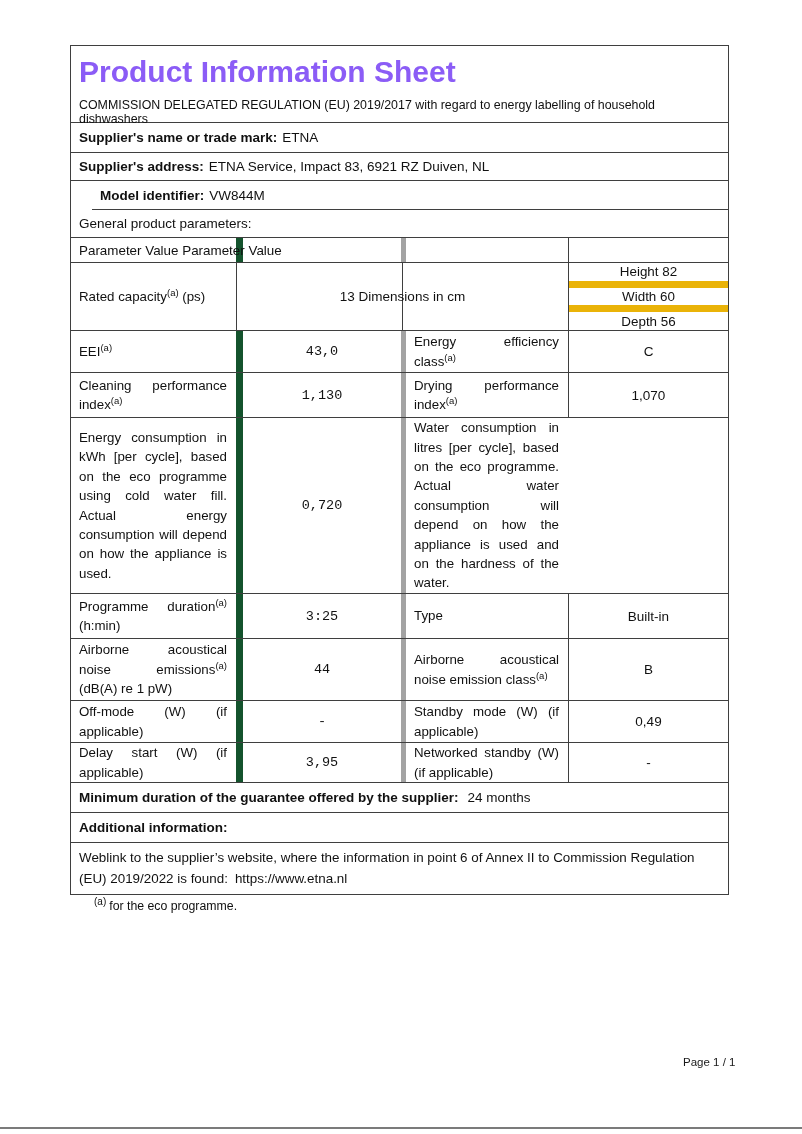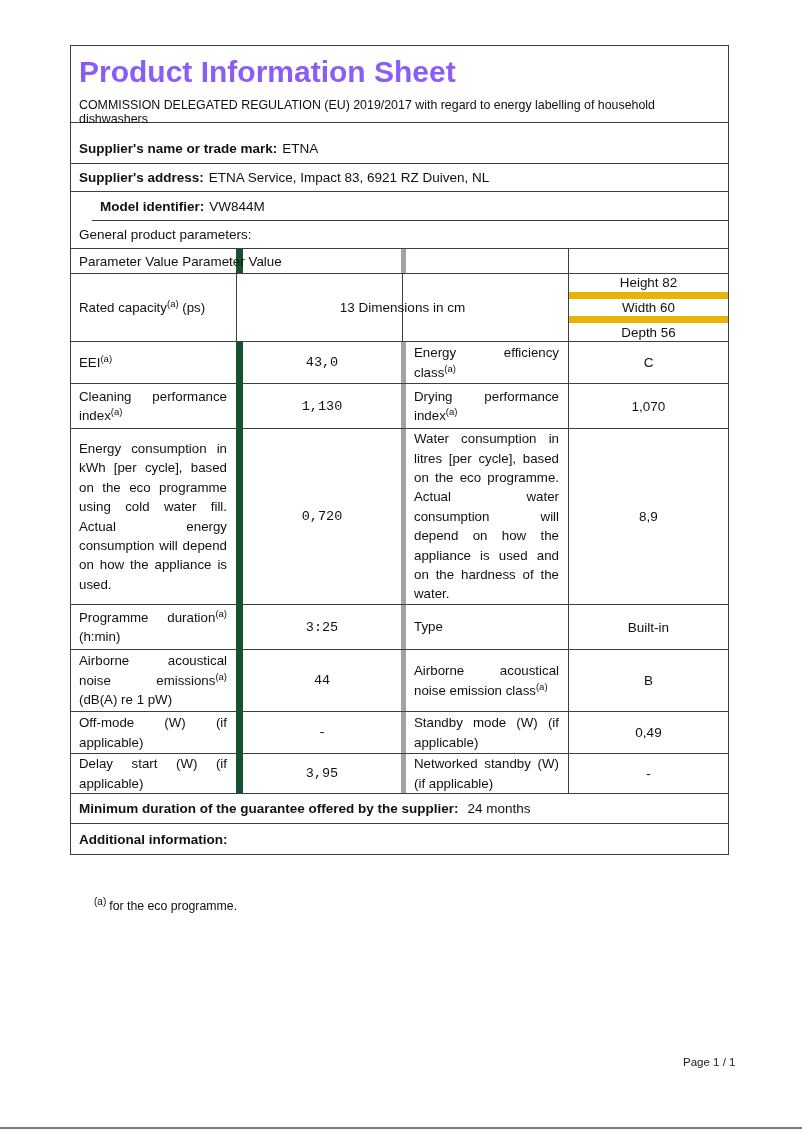--- a/index.html
+++ b/index.html
@@ -14,21 +14,21 @@
   .row:last-child { border-bottom:none; }
 
   
   .title-cell { height:77px; padding:9px 8px 0 8px; }
   .doc-title { font-size:30px; font-weight:bold; color:#8b5cf6; letter-spacing:0px; }
   .doc-subtitle { font-size:12.4px; margin-top:9px; color:#101010; }
 
   .kv-row { display:flex; align-items:center; padding:0 8px; font-size:13.5px; }
   .kv-row b { font-weight:bold; }
   .kv-row .val { margin-left:5px; }
-  .r-name  { height:30px;margin-top:11px; }
+  .r-name  { height:30px; }
   .r-addr  { height:28px; }
   .r-model { height:29px;margin-left:21px; }
   .r-gph   { height:28px; font-weight:normal; }
 
   
   .p-row { display:flex; align-items:stretch; }
   .c1 { width:165px; }
   .c2 { width:165px; border-left:7px solid #14532d;font-family:Liberation Mono, monospace; }
   .c3 { width:167px; border-left:5px solid #a3a3a3; }
   .c4 { flex:1;      border-left:1px solid #3f3f3f; }
@@ -154,21 +154,20 @@
   </div>
 
   <div class="row p-row r-energy">
     <div class="c1 label">
       <span class="jtext">Energy consumption in kWh [per cycle], based on the eco programme using cold water fill. Actual energy consumption will depend on how the appliance is used.</span>
     </div>
     <div class="c2 value">0,720</div>
     <div class="c3 label">
       <span class="jtext">Water consumption in litres [per cycle], based on the eco programme. Actual water consumption will depend on how the appliance is used and on the hardness of the water.</span>
     </div>
-    <div class="c4 value">8,9</div>
   </div>
 
   <div class="row p-row r-prog">
     <div class="c1 label">
       <span class="jtext"><span>Programme duration</span><sup>(a)</sup><span> (h:min)</span></span>
     </div>
     <div class="c2 value">3:25</div>
     <div class="c3 label">
       <span class="jtext">Type</span>
     </div>
@@ -210,20 +209,23 @@
 
   <div class="row r-guar">
     <b>Minimum duration of the guarantee offered by the supplier:</b>
     <span class="val">24 months</span>
   </div>
 
   <div class="row r-add">
     <span>Additional information:</span>
   </div>
 
+  <div class="row r-web">
+    <span><span>Weblink to the supplier’s website, where the information in point 6 of Annex II to Commission Regulation (EU) 2019/2022 is found:</span><a href="#" class="url">https://www.etna.nl</a></span>
+  </div>
 
 </div>
 
 <div class="footnote">
   <sup>(a)</sup><span class="ftxt">for the eco programme.</span>
 </div>
 
 <div class="page-indicator">Page 1 / 1</div>
 
 <div class="bottom-rule"></div>

